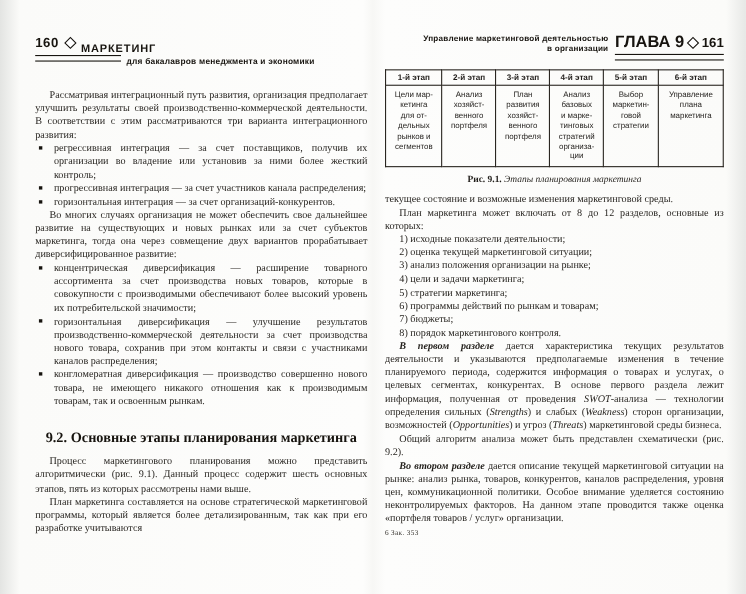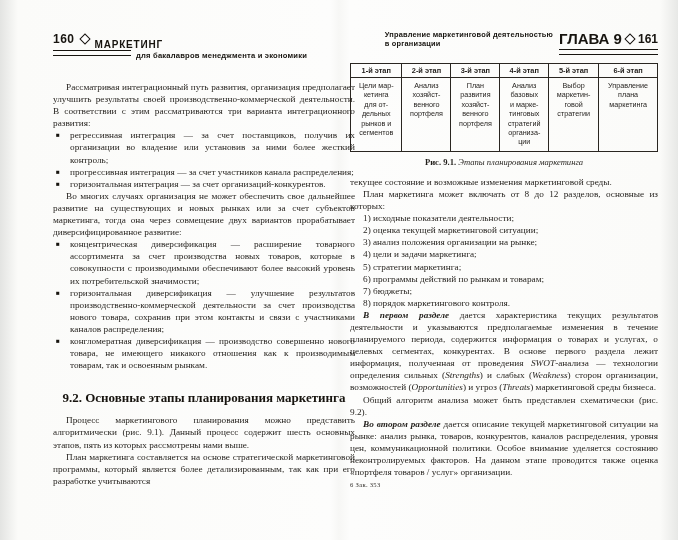--- a/index.html
+++ b/index.html
@@ -7,35 +7,35 @@
     width:678px;height:540px;overflow:hidden;
     background:#eceded;
     font-family:"Liberation Serif", serif;
   }
   .spread{
     position:relative;width:678px;height:540px;
     background:linear-gradient(90deg,#e3e4e2 0,#fbfbf9 18px,#fdfdfc 330px,#f7f7f5 339px,#fdfdfc 350px,#fbfbf9 660px,#e7e8e6 678px);
     color:#201d1a;
   }
   .page{position:absolute;top:0;height:540px;}
-  .page.left{left:53px;width:302px;}
+  .page.left{left:32px;width:302px;}
   .page.right{left:350px;width:308px;}
 
   
   .hdr{font-family:"Liberation Sans", sans-serif;font-weight:bold;color:#17140f;}
   .hdr-left{padding-top:27px;}
   .hl1{display:flex;align-items:center;gap:4px;}
   .pg-num-big{font-size:12px;letter-spacing:.5px;}
   .brand{font-size:10px;letter-spacing:.8px;margin-top:12px;}
   .hl2{display:flex;align-items:flex-start;gap:5px;margin-top:0px;}
   .dbl-rule{width:78px;height:4px;border-top:1.4px solid #17140f;border-bottom:1px solid #17140f;}
   .sub-edition{font-size:7.6px;letter-spacing:.2px;transform:translateY(1px);}
   .diamond{display:inline-block;width:6px;height:6px;border:1.7px solid #17140f;transform:rotate(45deg);margin:0 2px;background:#fff;}
   .hdr-right{padding-top:30px;display:flex;justify-content:flex-end;align-items:flex-start;gap:6px;}
-  .running{font-size:7.4px;line-height:9px;letter-spacing:.2px;}
+  .running{text-align:right;font-size:7.4px;line-height:9px;letter-spacing:.2px;}
   .chap-block{text-align:right;}
   .chap-line{display:flex;align-items:center;gap:2px;}
   .chap-label{font-size:15px;text-align:right;}
   .pg-161{font-size:12px;}
   .chap-rule{height:4px;border-top:1.4px solid #17140f;border-bottom:1px solid #17140f;margin-top:2px;}
 
   
   .body-col{font-size:9.25px;line-height:12.1px;text-align:justify;color:#221f1b;}
   .left .body-col{margin-top:22px;}
   p.para{margin:0;}

